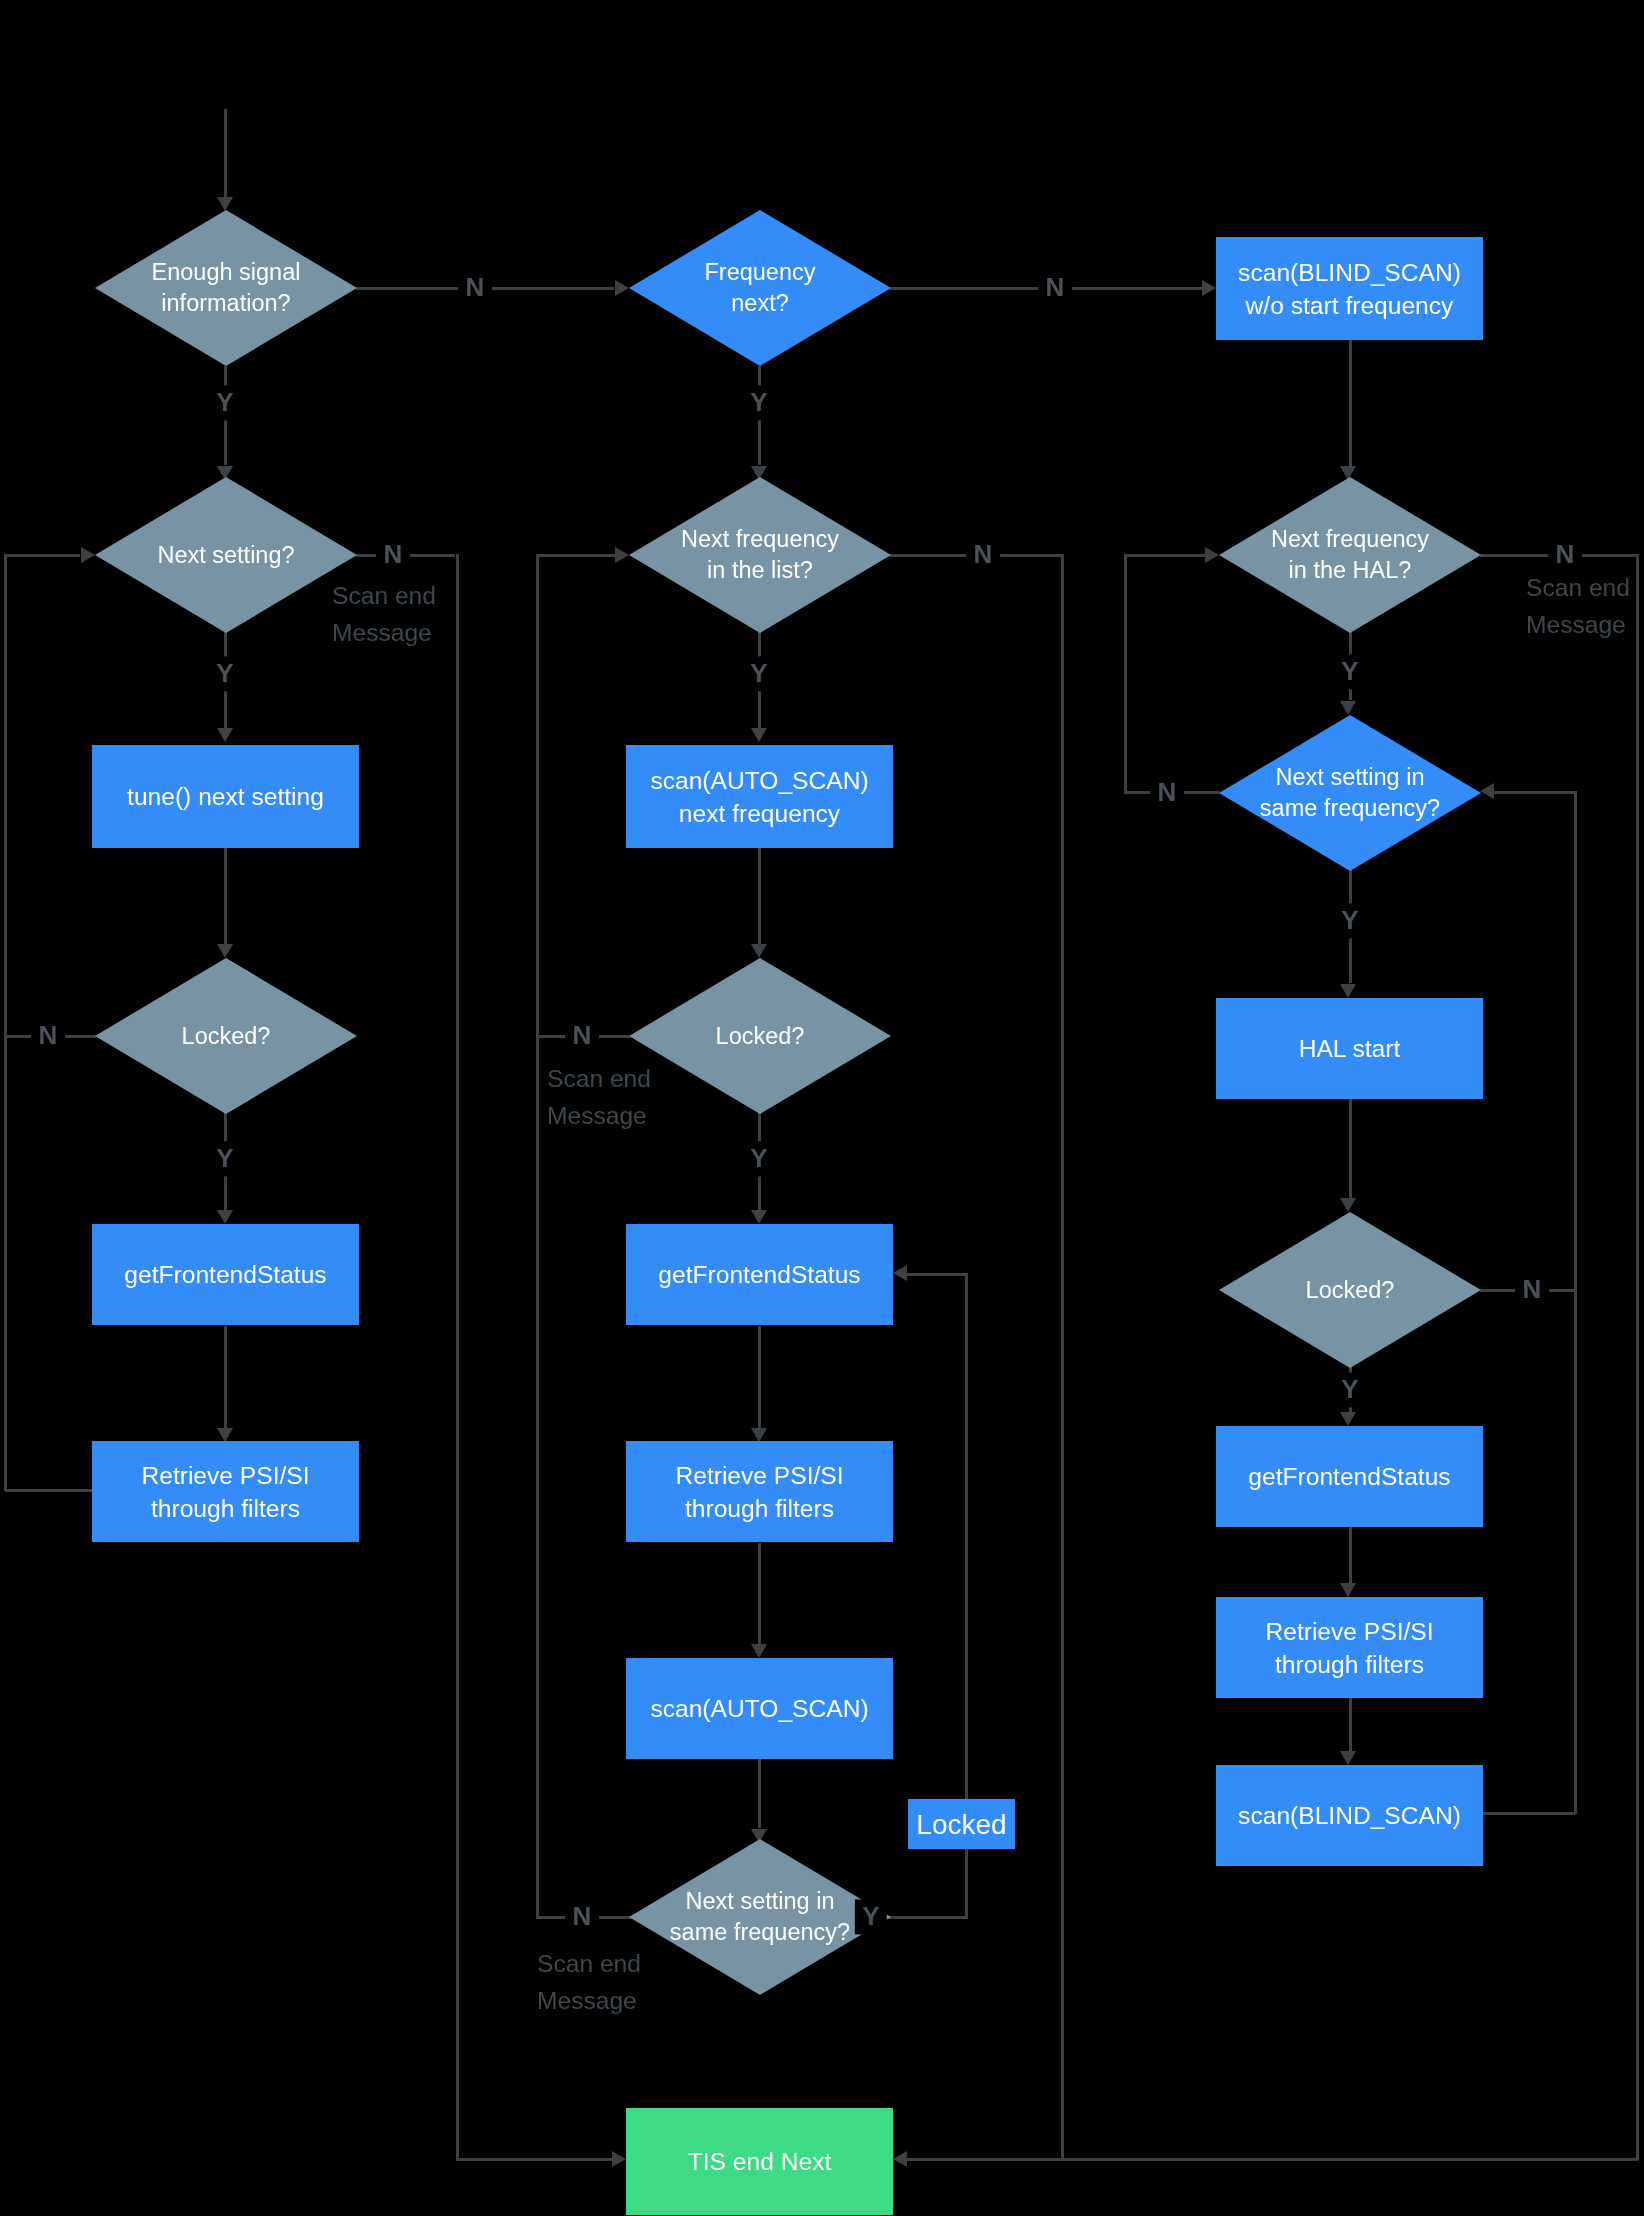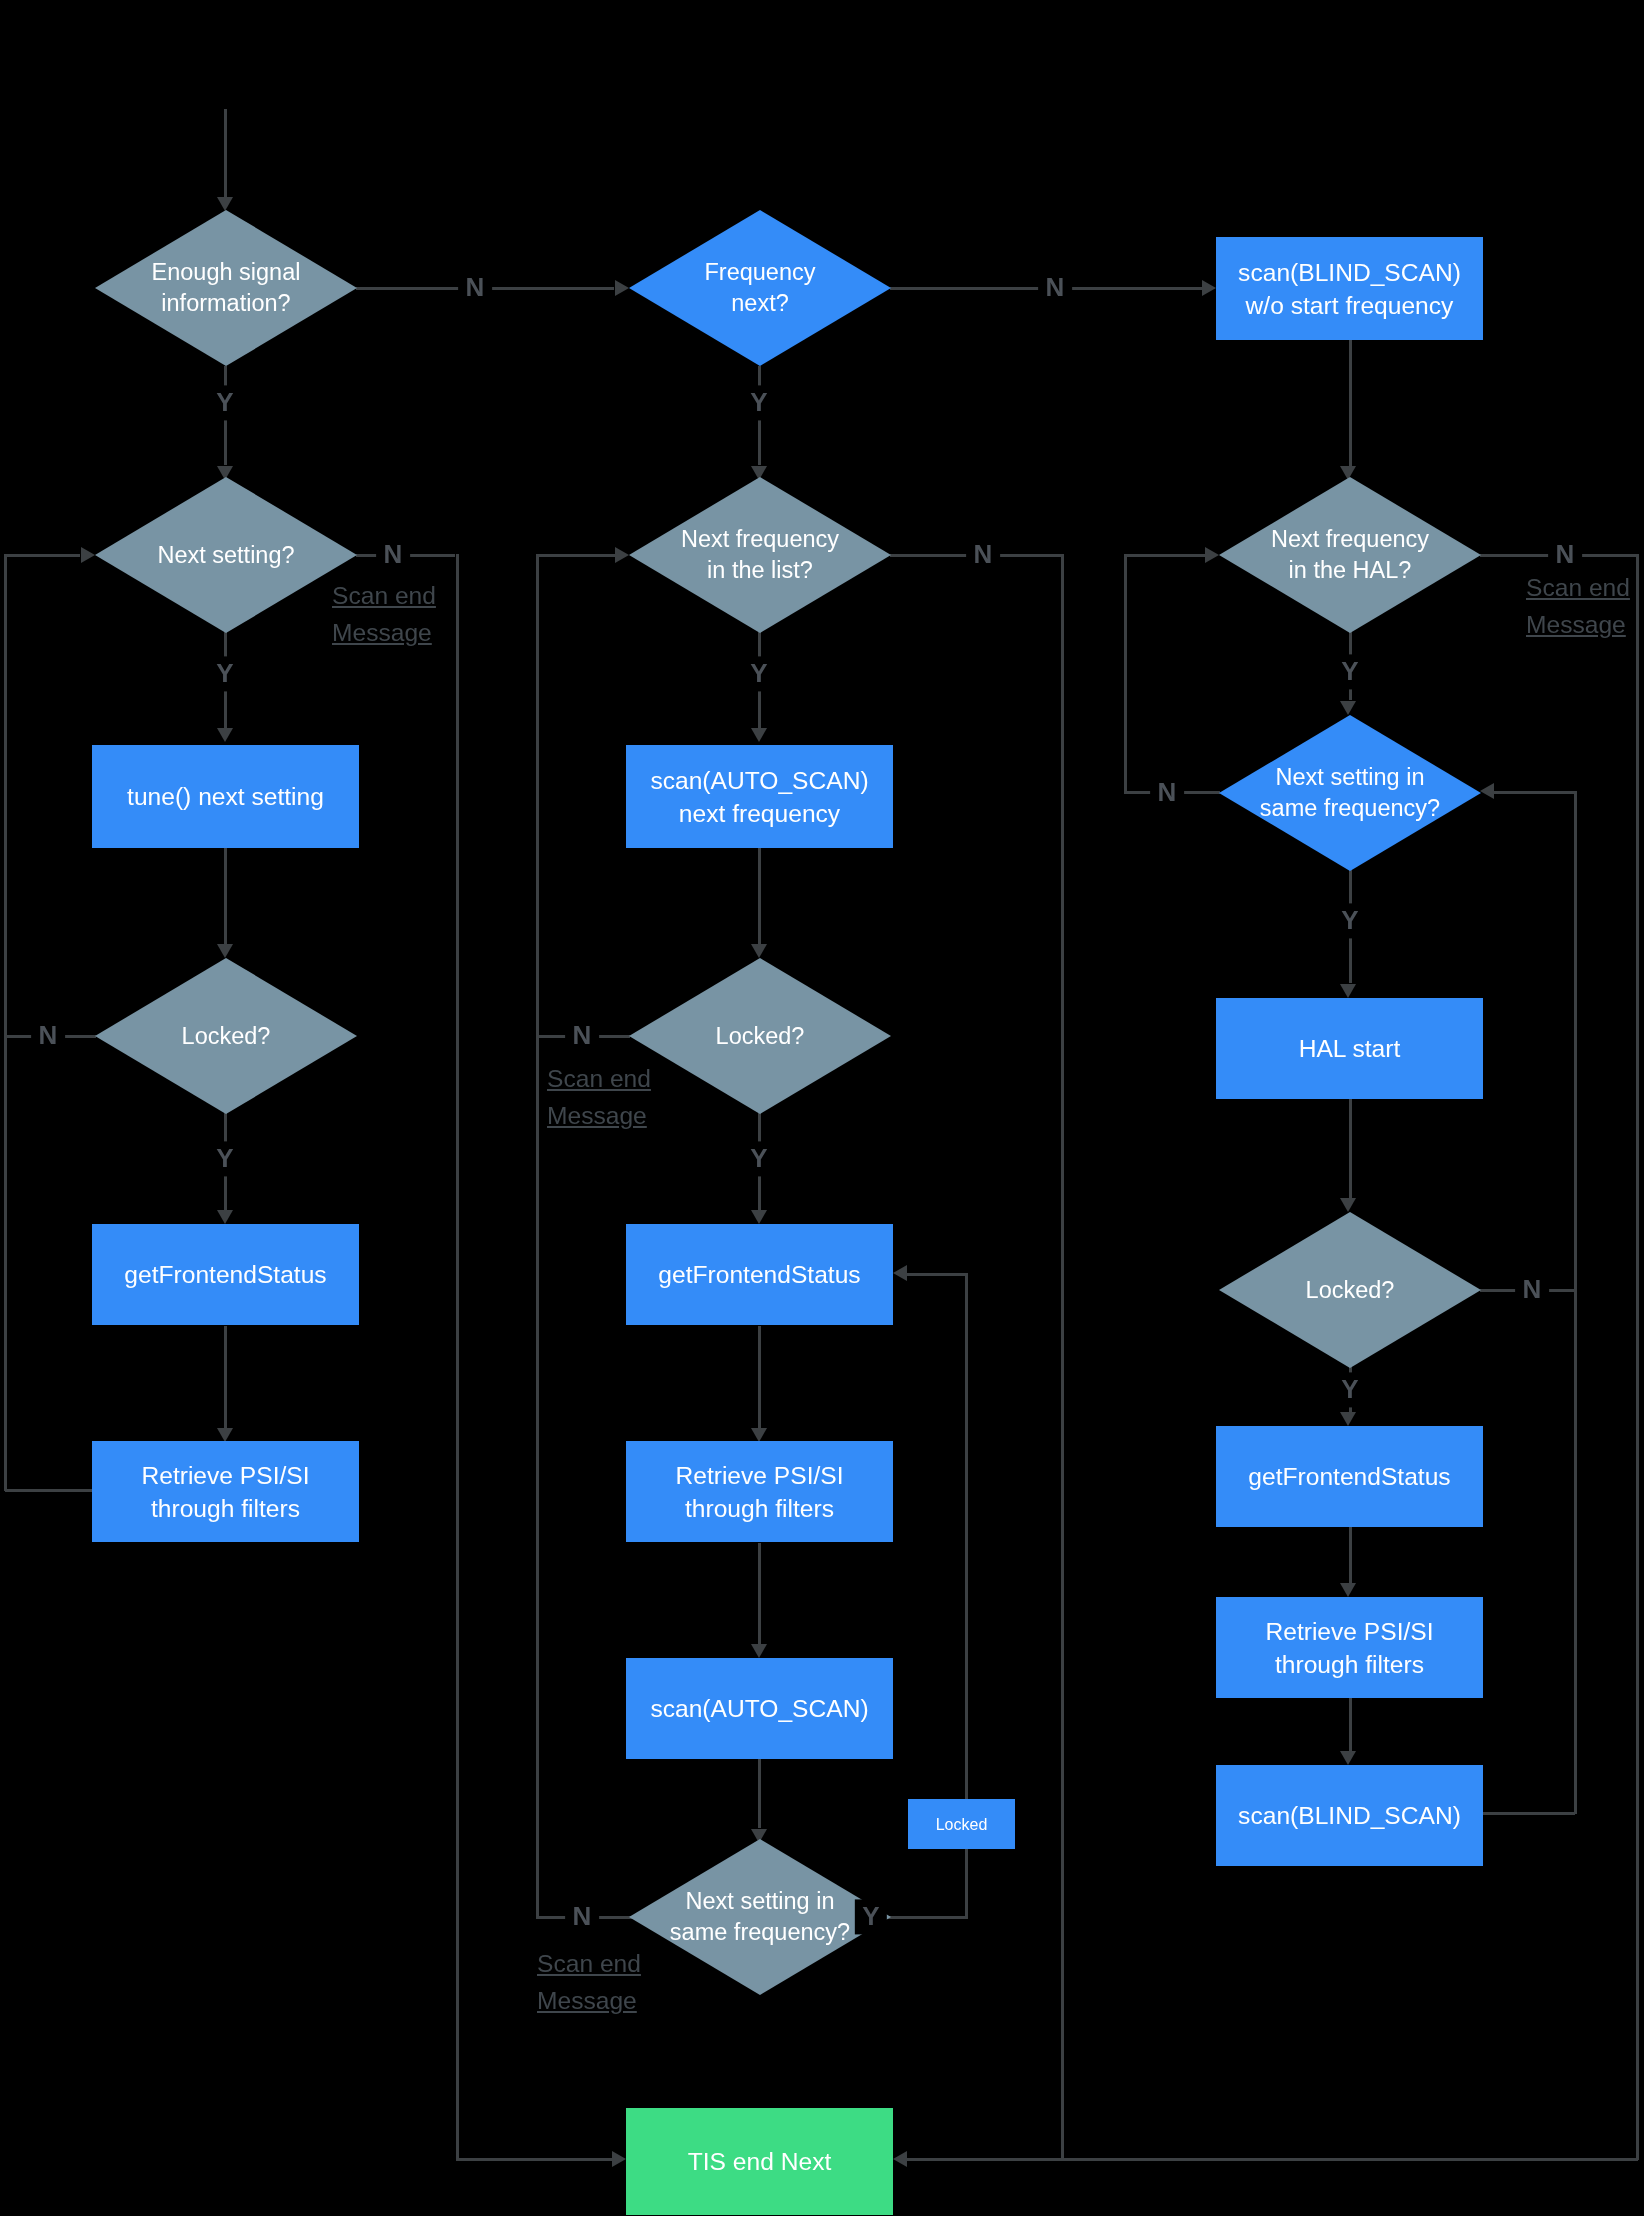--- a/index.html
+++ b/index.html
@@ -14,24 +14,24 @@
   .ah-l{position:absolute;width:0;height:0;border-top:8px solid transparent;
         border-bottom:8px solid transparent;border-right:14px solid #3C4043;}
   .rect{position:absolute;display:flex;align-items:center;justify-content:center;
         color:#fff;font-size:24.6px;line-height:33px;text-align:center;white-space:pre-line;}
   .blue{background:#348CF8;}
   .green{background:#3DDC84;}
   .diamond{position:absolute;width:262px;height:156px;display:flex;align-items:center;
         justify-content:center;color:#fff;font-size:23.5px;line-height:31px;text-align:center;
         white-space:pre-line;clip-path:polygon(50% 0,100% 50%,50% 100%,0 50%);}
   .slate{background:#7894A4;}
-  .tag{font-size:16px;}
+  .tag{font-size:28px;}
   .lab{position:absolute;transform:translate(-50%,-50%);background:#000;color:#4B5158;
        font-weight:bold;font-size:26px;padding:2.1px 7.5px;white-space:nowrap;}
-  .msg{position:absolute;color:#3F464C;font-size:24.6px;line-height:37px;white-space:pre-line;text-decoration:underline;}
+  .msg{position:absolute;color:#3F464C;font-size:24.6px;line-height:37px;white-space:pre-line;}
 </style>
 </head>
 <body>
 
 <div class="canvas">
 
   <div class="vl" style="left:224px;top:109px;height:88px"></div>
   <div class="vl" style="left:224px;top:366px;height:99px"></div>
   <div class="vl" style="left:224px;top:632px;height:96px"></div>
   <div class="vl" style="left:224px;top:848px;height:97px"></div>

